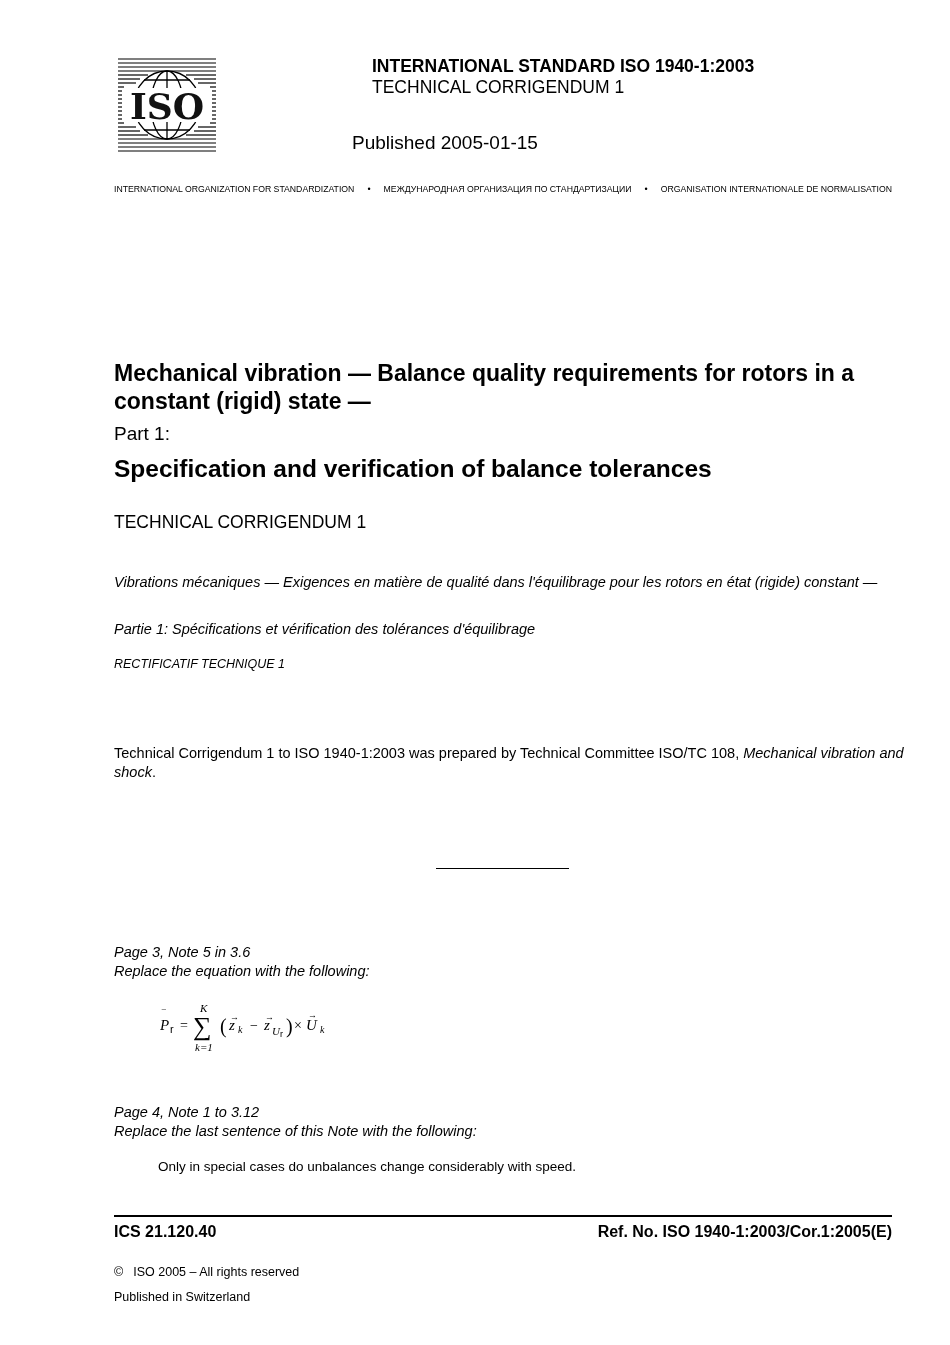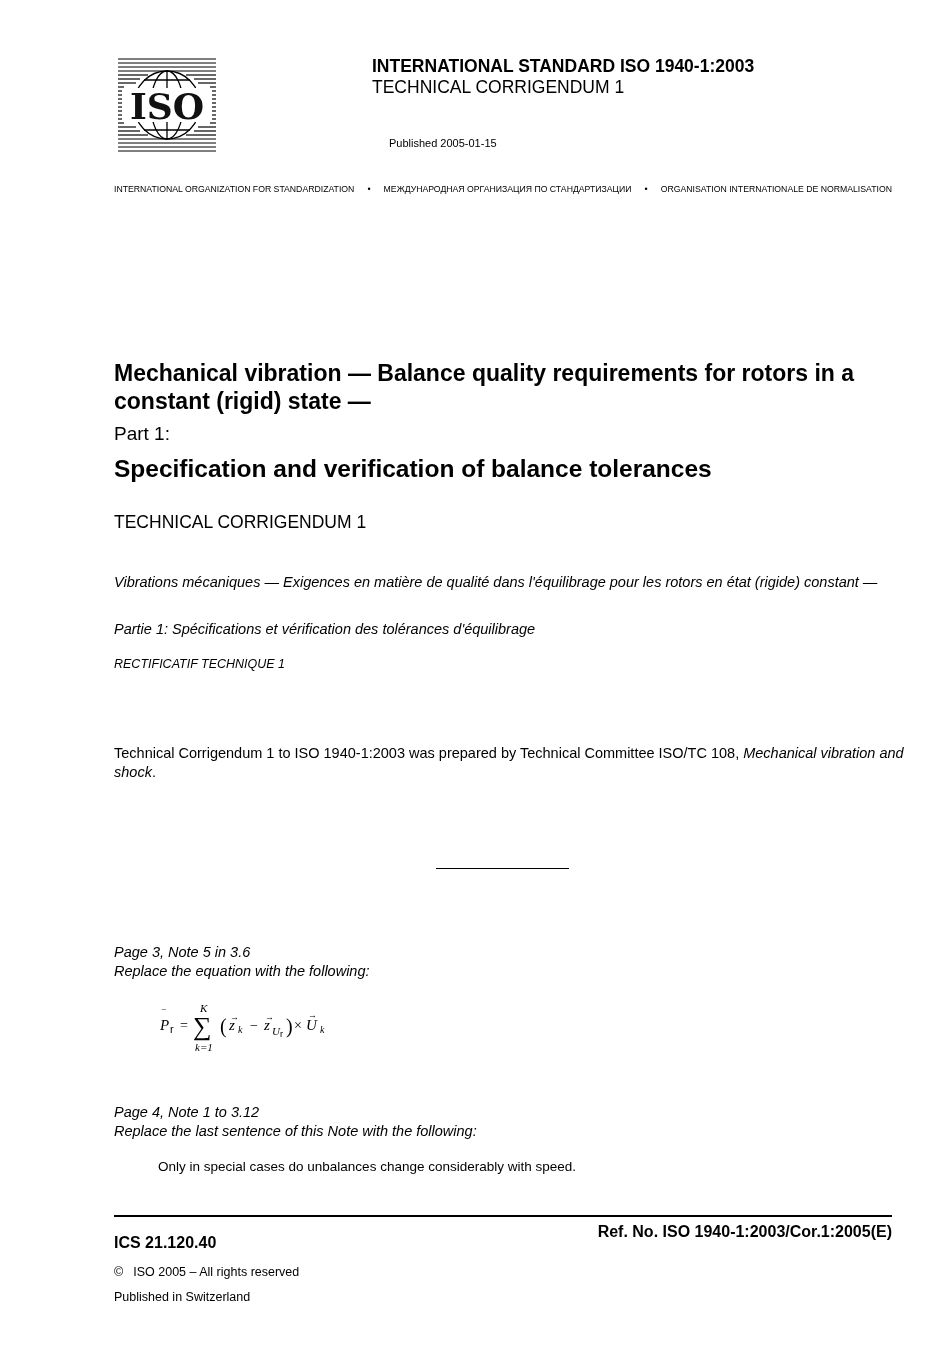--- a/index.html
+++ b/index.html
@@ -1,39 +1,39 @@
 <!DOCTYPE html>
 <html><head>
 <meta charset="utf-8">
 <style>
   html, body { margin:0; padding:0; background:#ffffff; }
   body { width:950px; height:1345px; position:relative; overflow:hidden; color:#000; font-family:"Liberation Sans", sans-serif; }
   .abs { position:absolute; }
   .logo { left:118px; top:58px; width:98px; height:68px; }
   .hdr-title { left:372px; top:56px; font-size:17.5px; font-weight:bold; line-height:20px; white-space:nowrap;text-align:right; }
   .hdr-sub { left:372px; top:77px; font-size:17.5px; line-height:20px; white-space:nowrap; }
-  .hdr-pub { left:389px; top:134px; font-size:11px; line-height:18px; white-space:nowrap; }
+  .hdr-pub { left:352px; top:134px; font-size:19px; line-height:18px; white-space:nowrap; }
   .orgline { left:114px; top:183px; width:778px; font-size:8.7px; line-height:12px; white-space:nowrap; display:flex; justify-content:space-between; align-items:flex-start; }
   .orgline .dot { font-size:9px; }
   .title-main { left:114px; top:359px; width:790px; font-size:23px; font-weight:bold; line-height:28px; }
   .title-part { left:114px; top:420px; font-size:19px; line-height:28px; white-space:nowrap;text-align:center; }
   .title-sub { left:114px; top:455px; font-size:24.5px; font-weight:bold; line-height:28px; white-space:nowrap; }
   .tc { left:114px; top:512px; font-size:17.5px; line-height:20px; white-space:nowrap; }
   .fr-title { left:114px; top:573px; width:790px; font-size:14.5px; font-style:italic; line-height:18px; }
   .fr-part { left:114px; top:620px; font-size:14.5px; font-style:italic; line-height:18px; white-space:nowrap; }
   .fr-rect { left:114px; top:656px; font-size:12.5px; font-style:italic; line-height:16px; white-space:nowrap; }
   .prep { left:114px; top:744px; width:790px; font-size:14.5px; line-height:19px; }
   .prep i { font-style:italic; }
   .sep { left:436px; top:868px; width:133px; height:0; border-top:1px solid #000; }
   .note1 { left:114px; top:943px; font-size:14.5px; font-style:italic; line-height:19px; }
   .eq { left:160px; top:1000px; width:200px; height:56px; font-family:"Liberation Serif", serif; }
   .note2 { left:114px; top:1103px; font-size:14.5px; font-style:italic; line-height:19px; }
   .quote { left:158px; top:1158px; font-size:13.5px; line-height:18px; white-space:nowrap; }
   .rule { left:114px; top:1215px; width:778px; height:0; border-top:2.5px solid #000; }
-  .ics { left:114px; top:1222px; font-size:16px; font-weight:bold; line-height:20px; white-space:nowrap;margin-top:11px; }
+  .ics { left:114px; top:1222px; font-size:16px; font-weight:bold; line-height:20px; white-space:nowrap; }
   .ref { right:58px; top:1222px; font-size:16px; font-weight:bold; line-height:20px; white-space:nowrap; }
   .copy { left:114px; top:1264px; font-size:12.5px; line-height:16px; white-space:nowrap; }
   .copy .c { margin-right:10px; }
   .place { left:114px; top:1289px; font-size:12.5px; line-height:16px; white-space:nowrap; }
 </style>
 </head>
 <body>
 
 <div class="abs logo">
   <svg width="98" height="94" viewBox="0 0 98 94">

